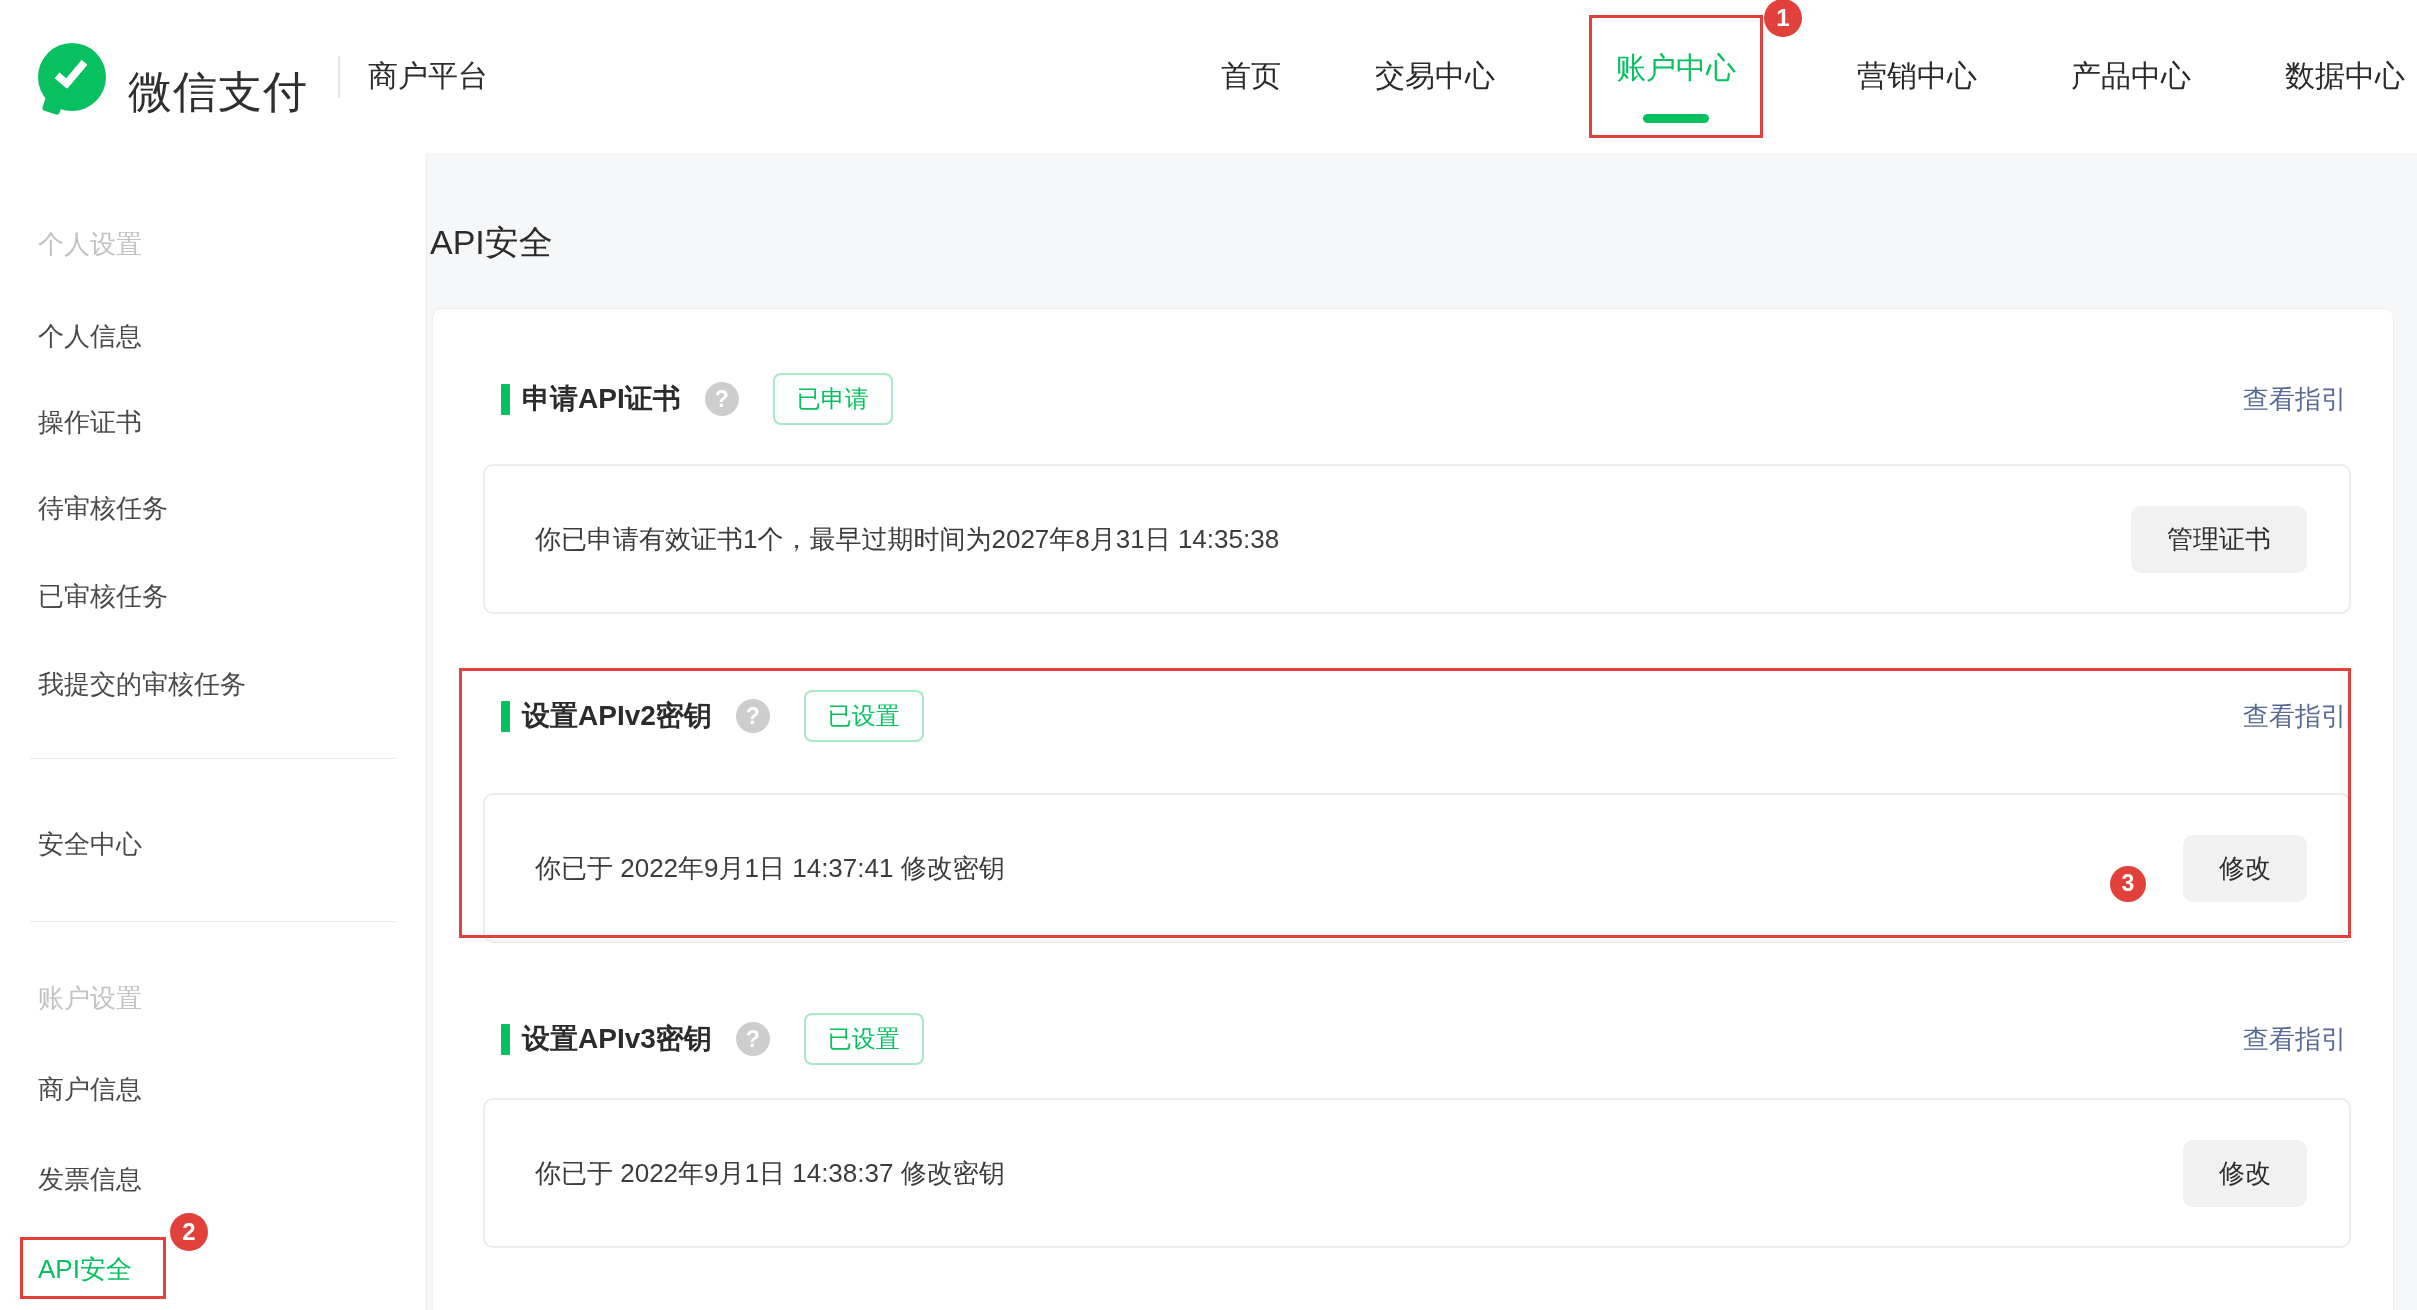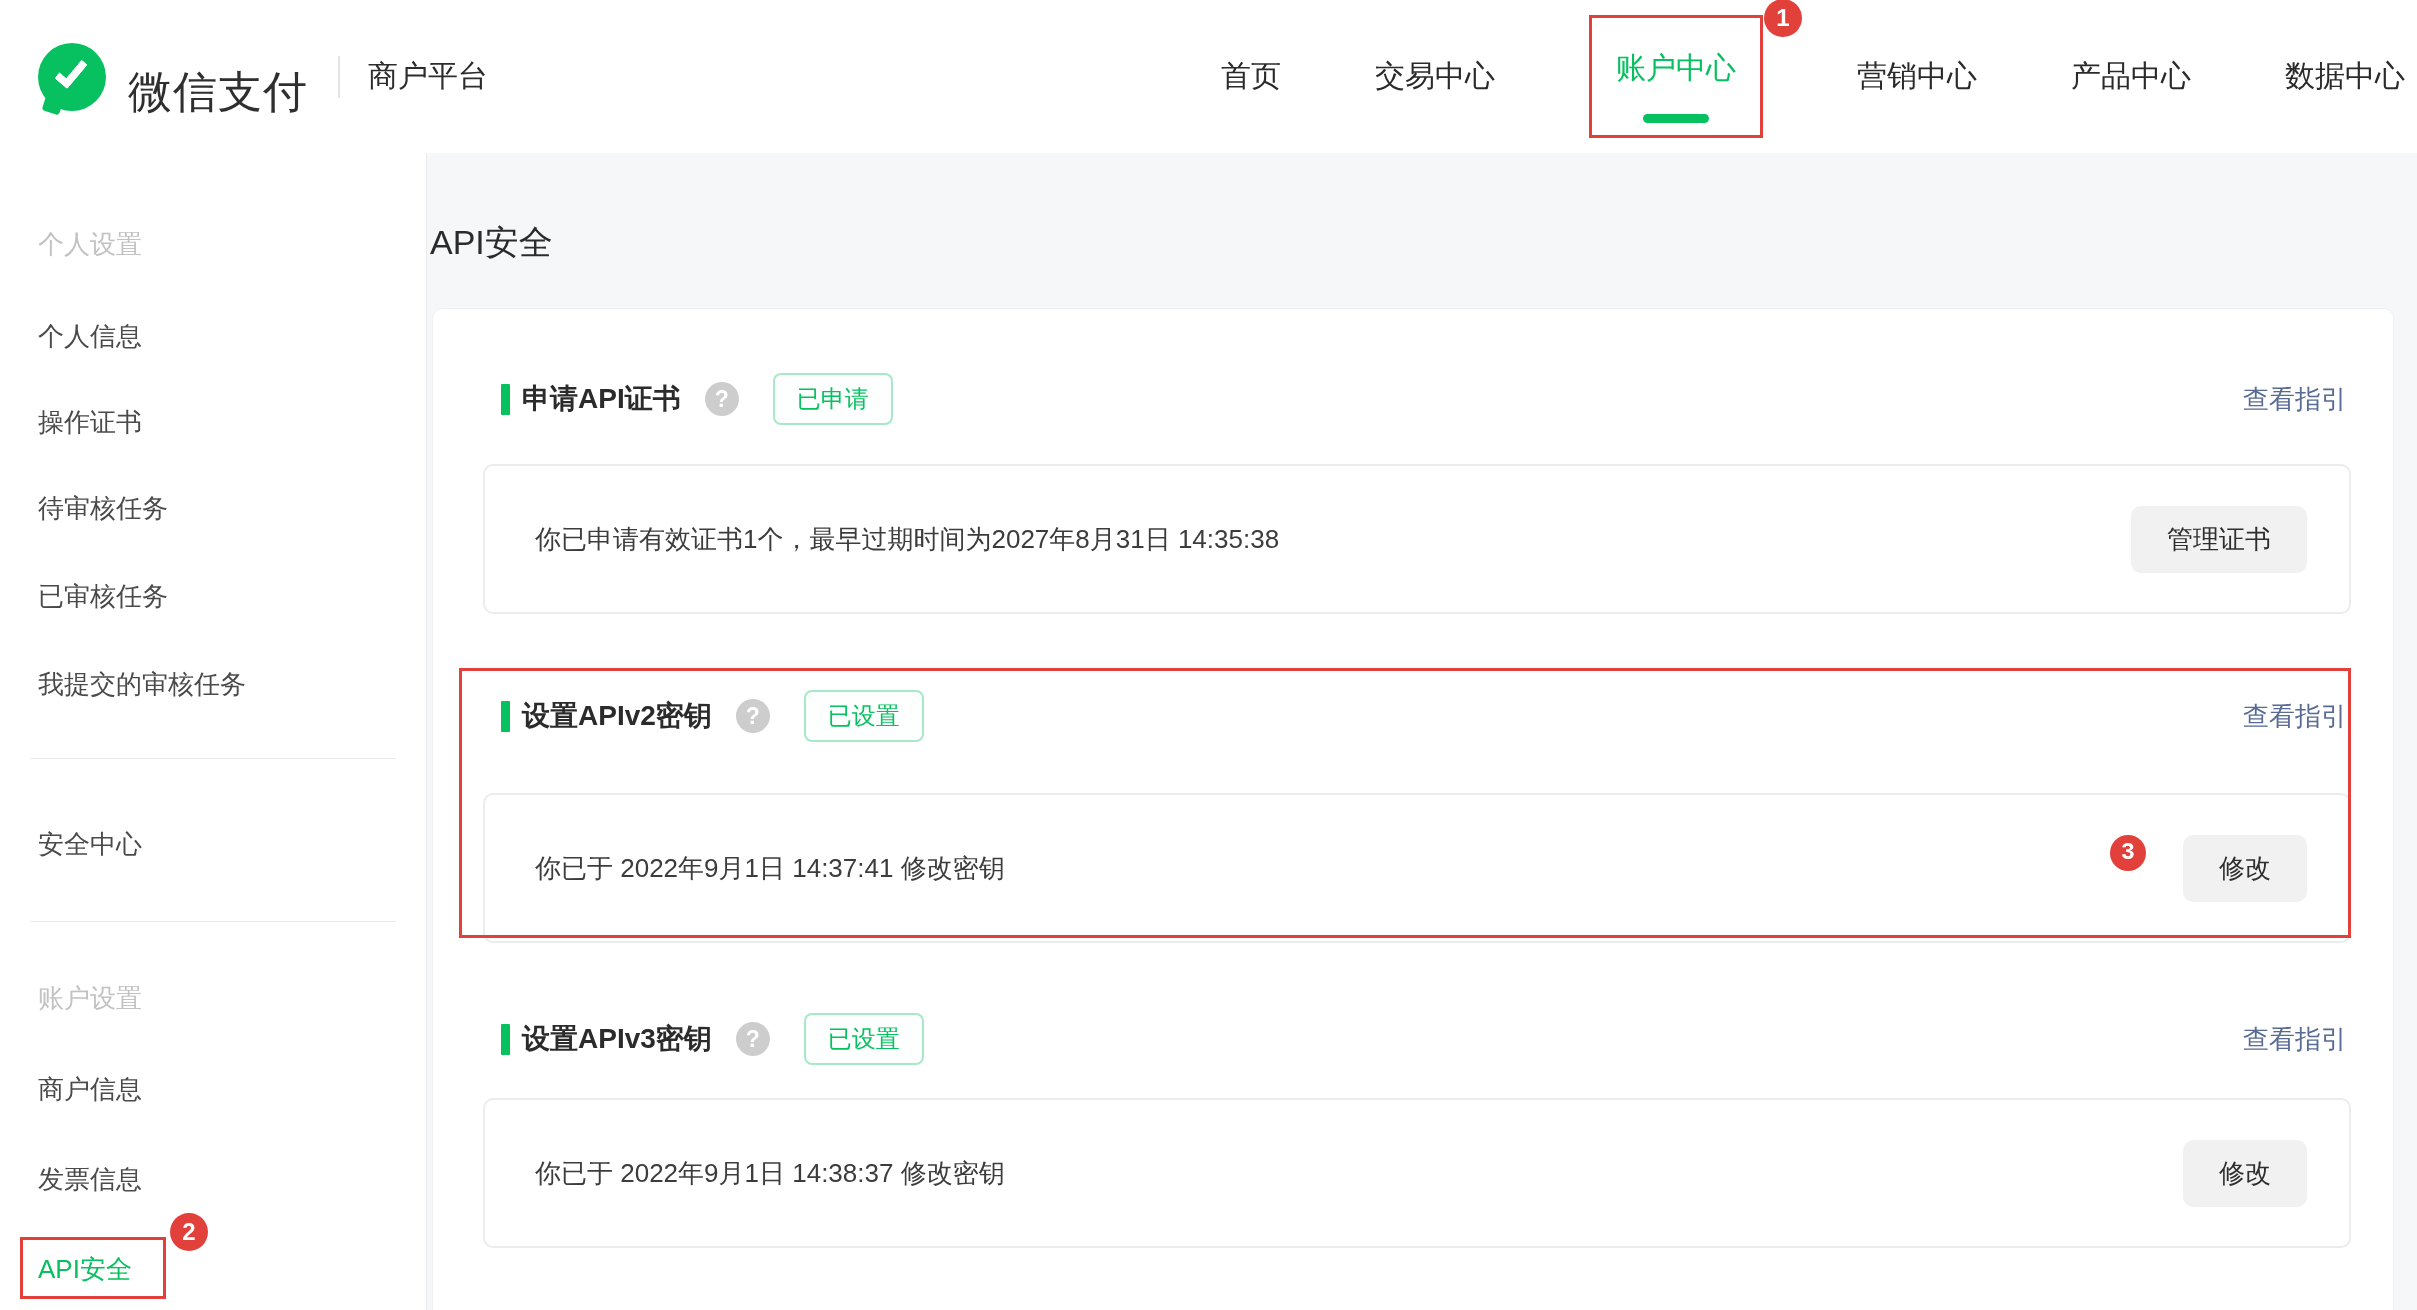--- a/index.html
+++ b/index.html
@@ -88,21 +88,21 @@
     border:2px solid rgba(7,193,96,0.35); border-radius:8px;
     color:#07c160; font-size:24px; background:#fdfffe; white-space:nowrap;
   }
   .guide-link { margin-left:auto; font-size:26px; color:#576b95; text-decoration:none; cursor:pointer; white-space:nowrap; }
   .msg-box {
     position:absolute; left:50px; width:1868px; height:150px;
     border:2px solid #ececec; border-radius:10px; background:#ffffff;
     display:flex; align-items:center; padding:0 42px 0 50px;
   }
   .msg-text { font-size:26px; color:#3c3c3c; flex:1 1 auto; white-space:nowrap; }
-  .box-actions { display:flex; align-items:flex-start; gap:37px; flex:0 0 auto;font-family:Liberation Mono, monospace; }
+  .box-actions { display:flex; align-items:flex-end; gap:37px; flex:0 0 auto; }
   .action-btn {
     background:#f1f1f1; border:none; border-radius:10px; color:#2e2e2e;
     font-size:26px; padding:16px 36px; cursor:pointer; white-space:nowrap;
     font-family:inherit;
   }
   .annotation-box {
     position:absolute; left:26px; top:359px; width:1892px; height:270px;
     border:3px solid #e2403b; pointer-events:none; z-index:4;
   }
   .badge-3 { width:36px; height:36px; font-size:23px; }

